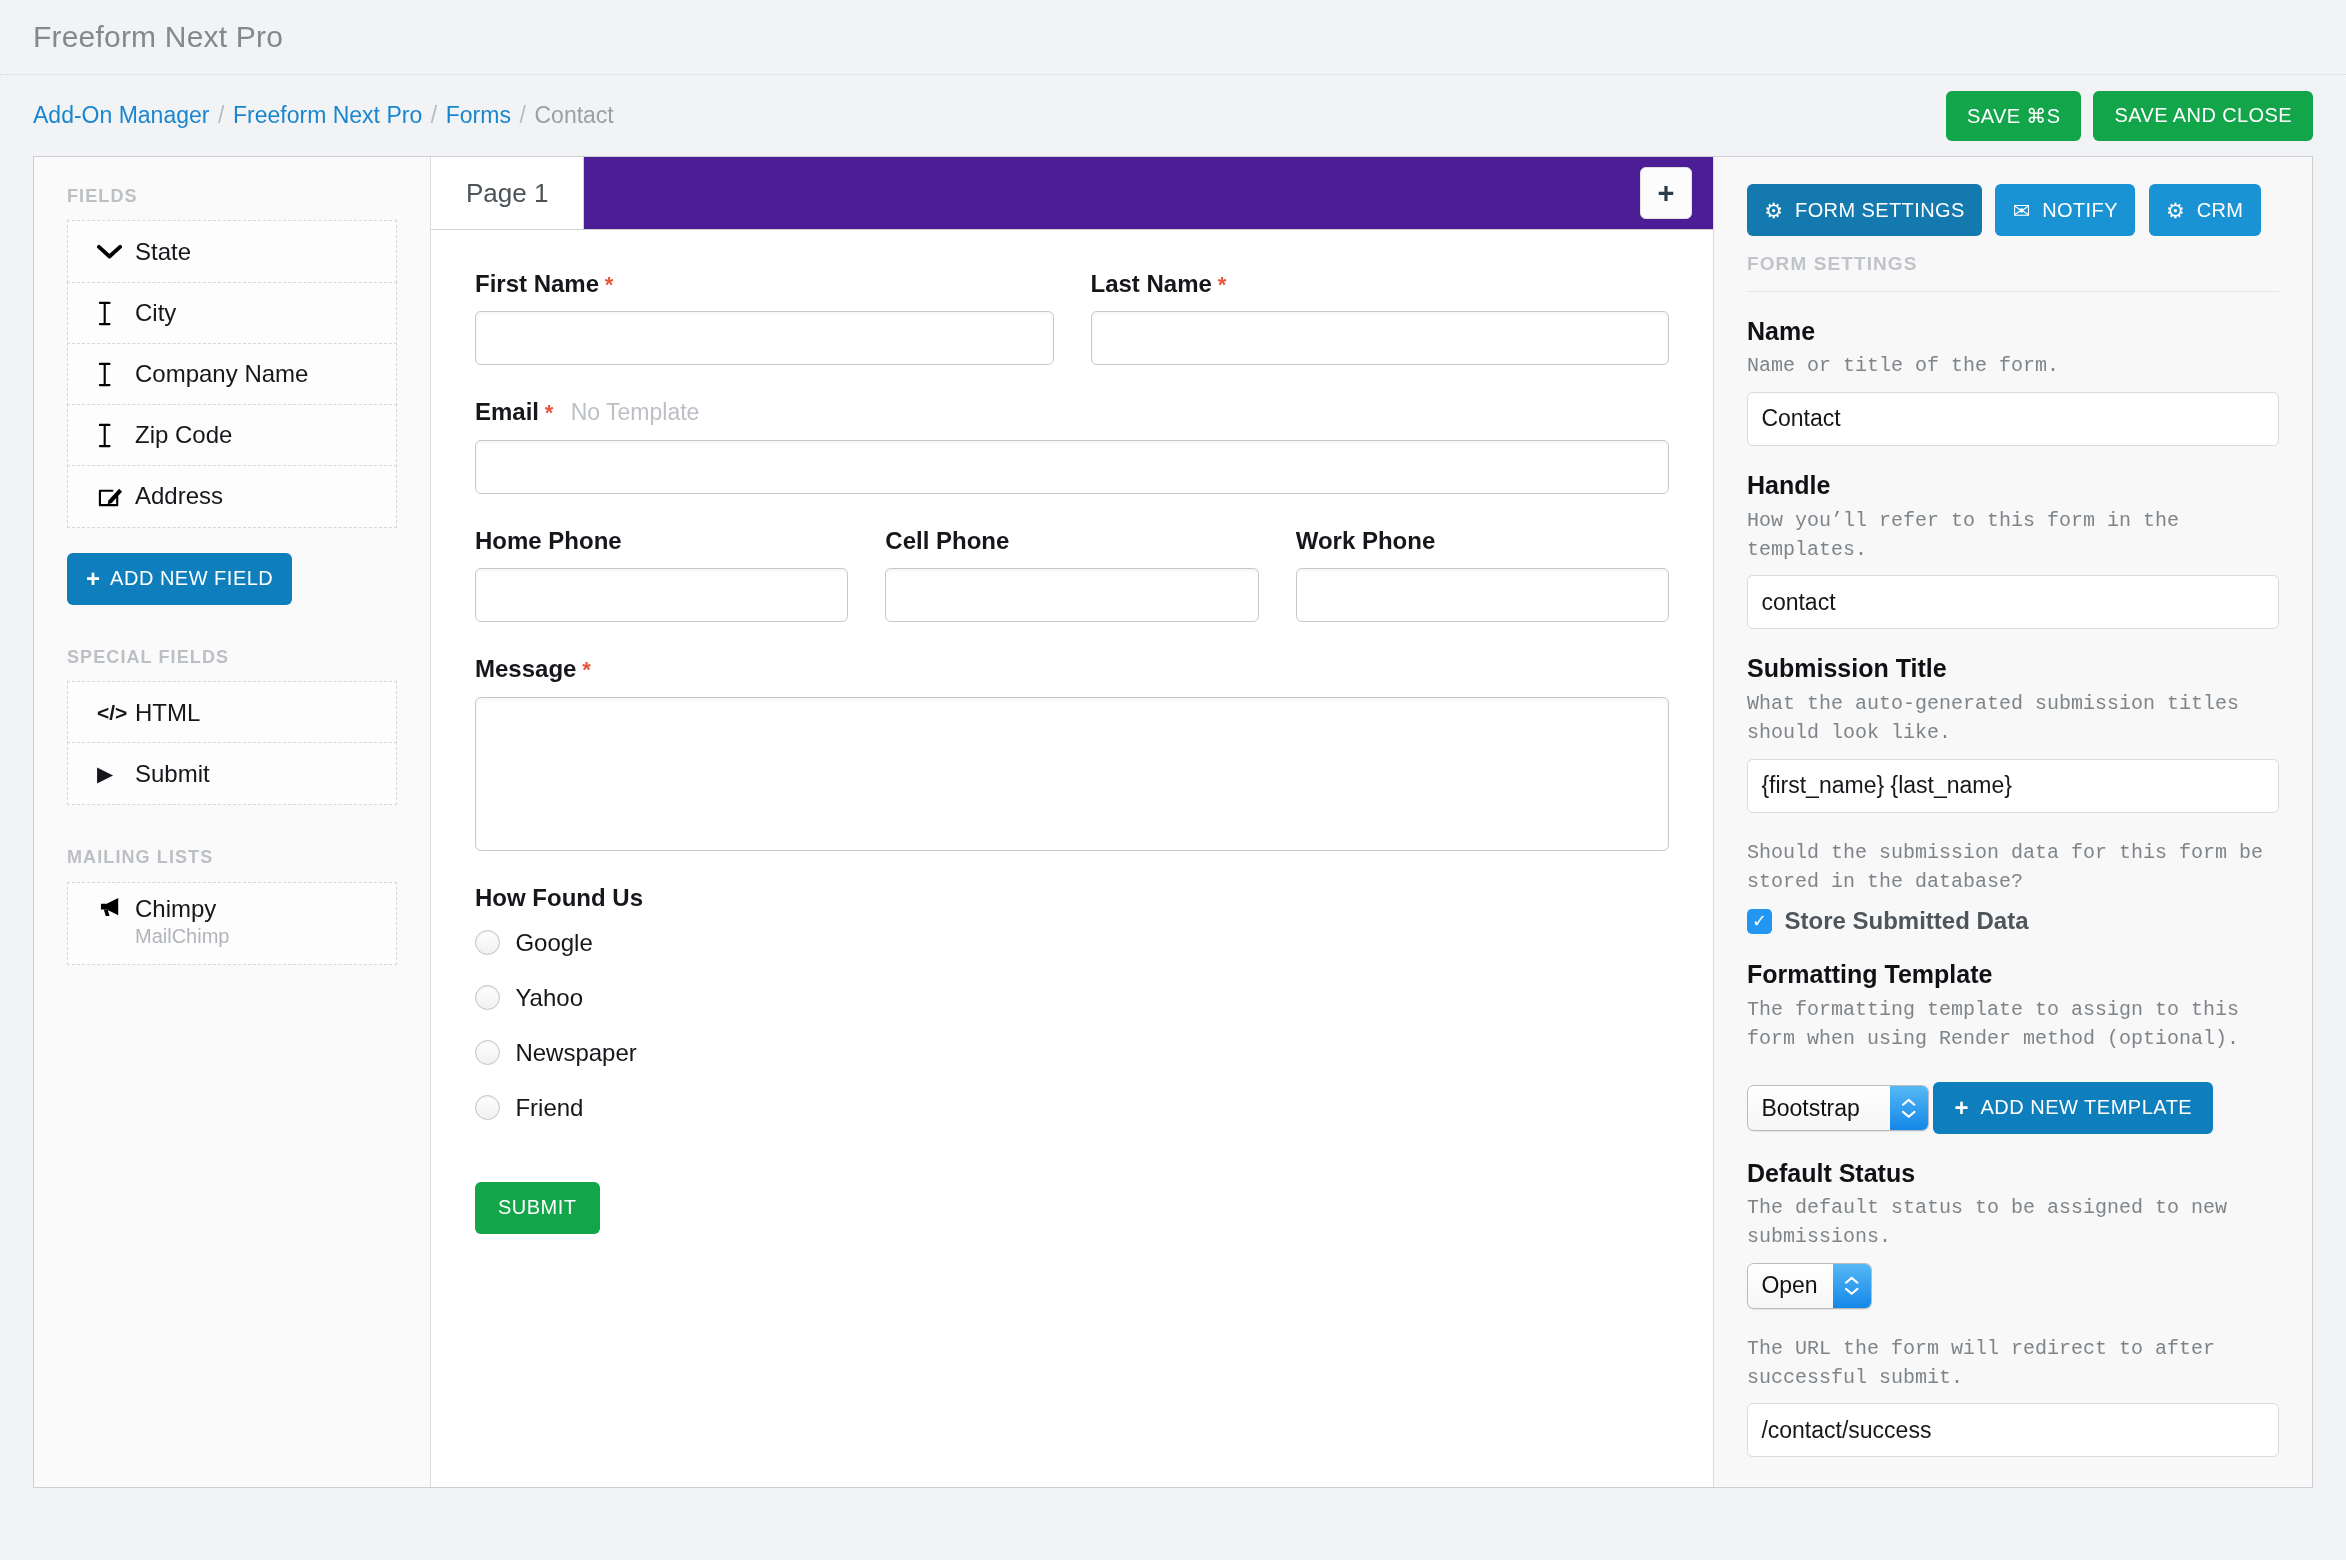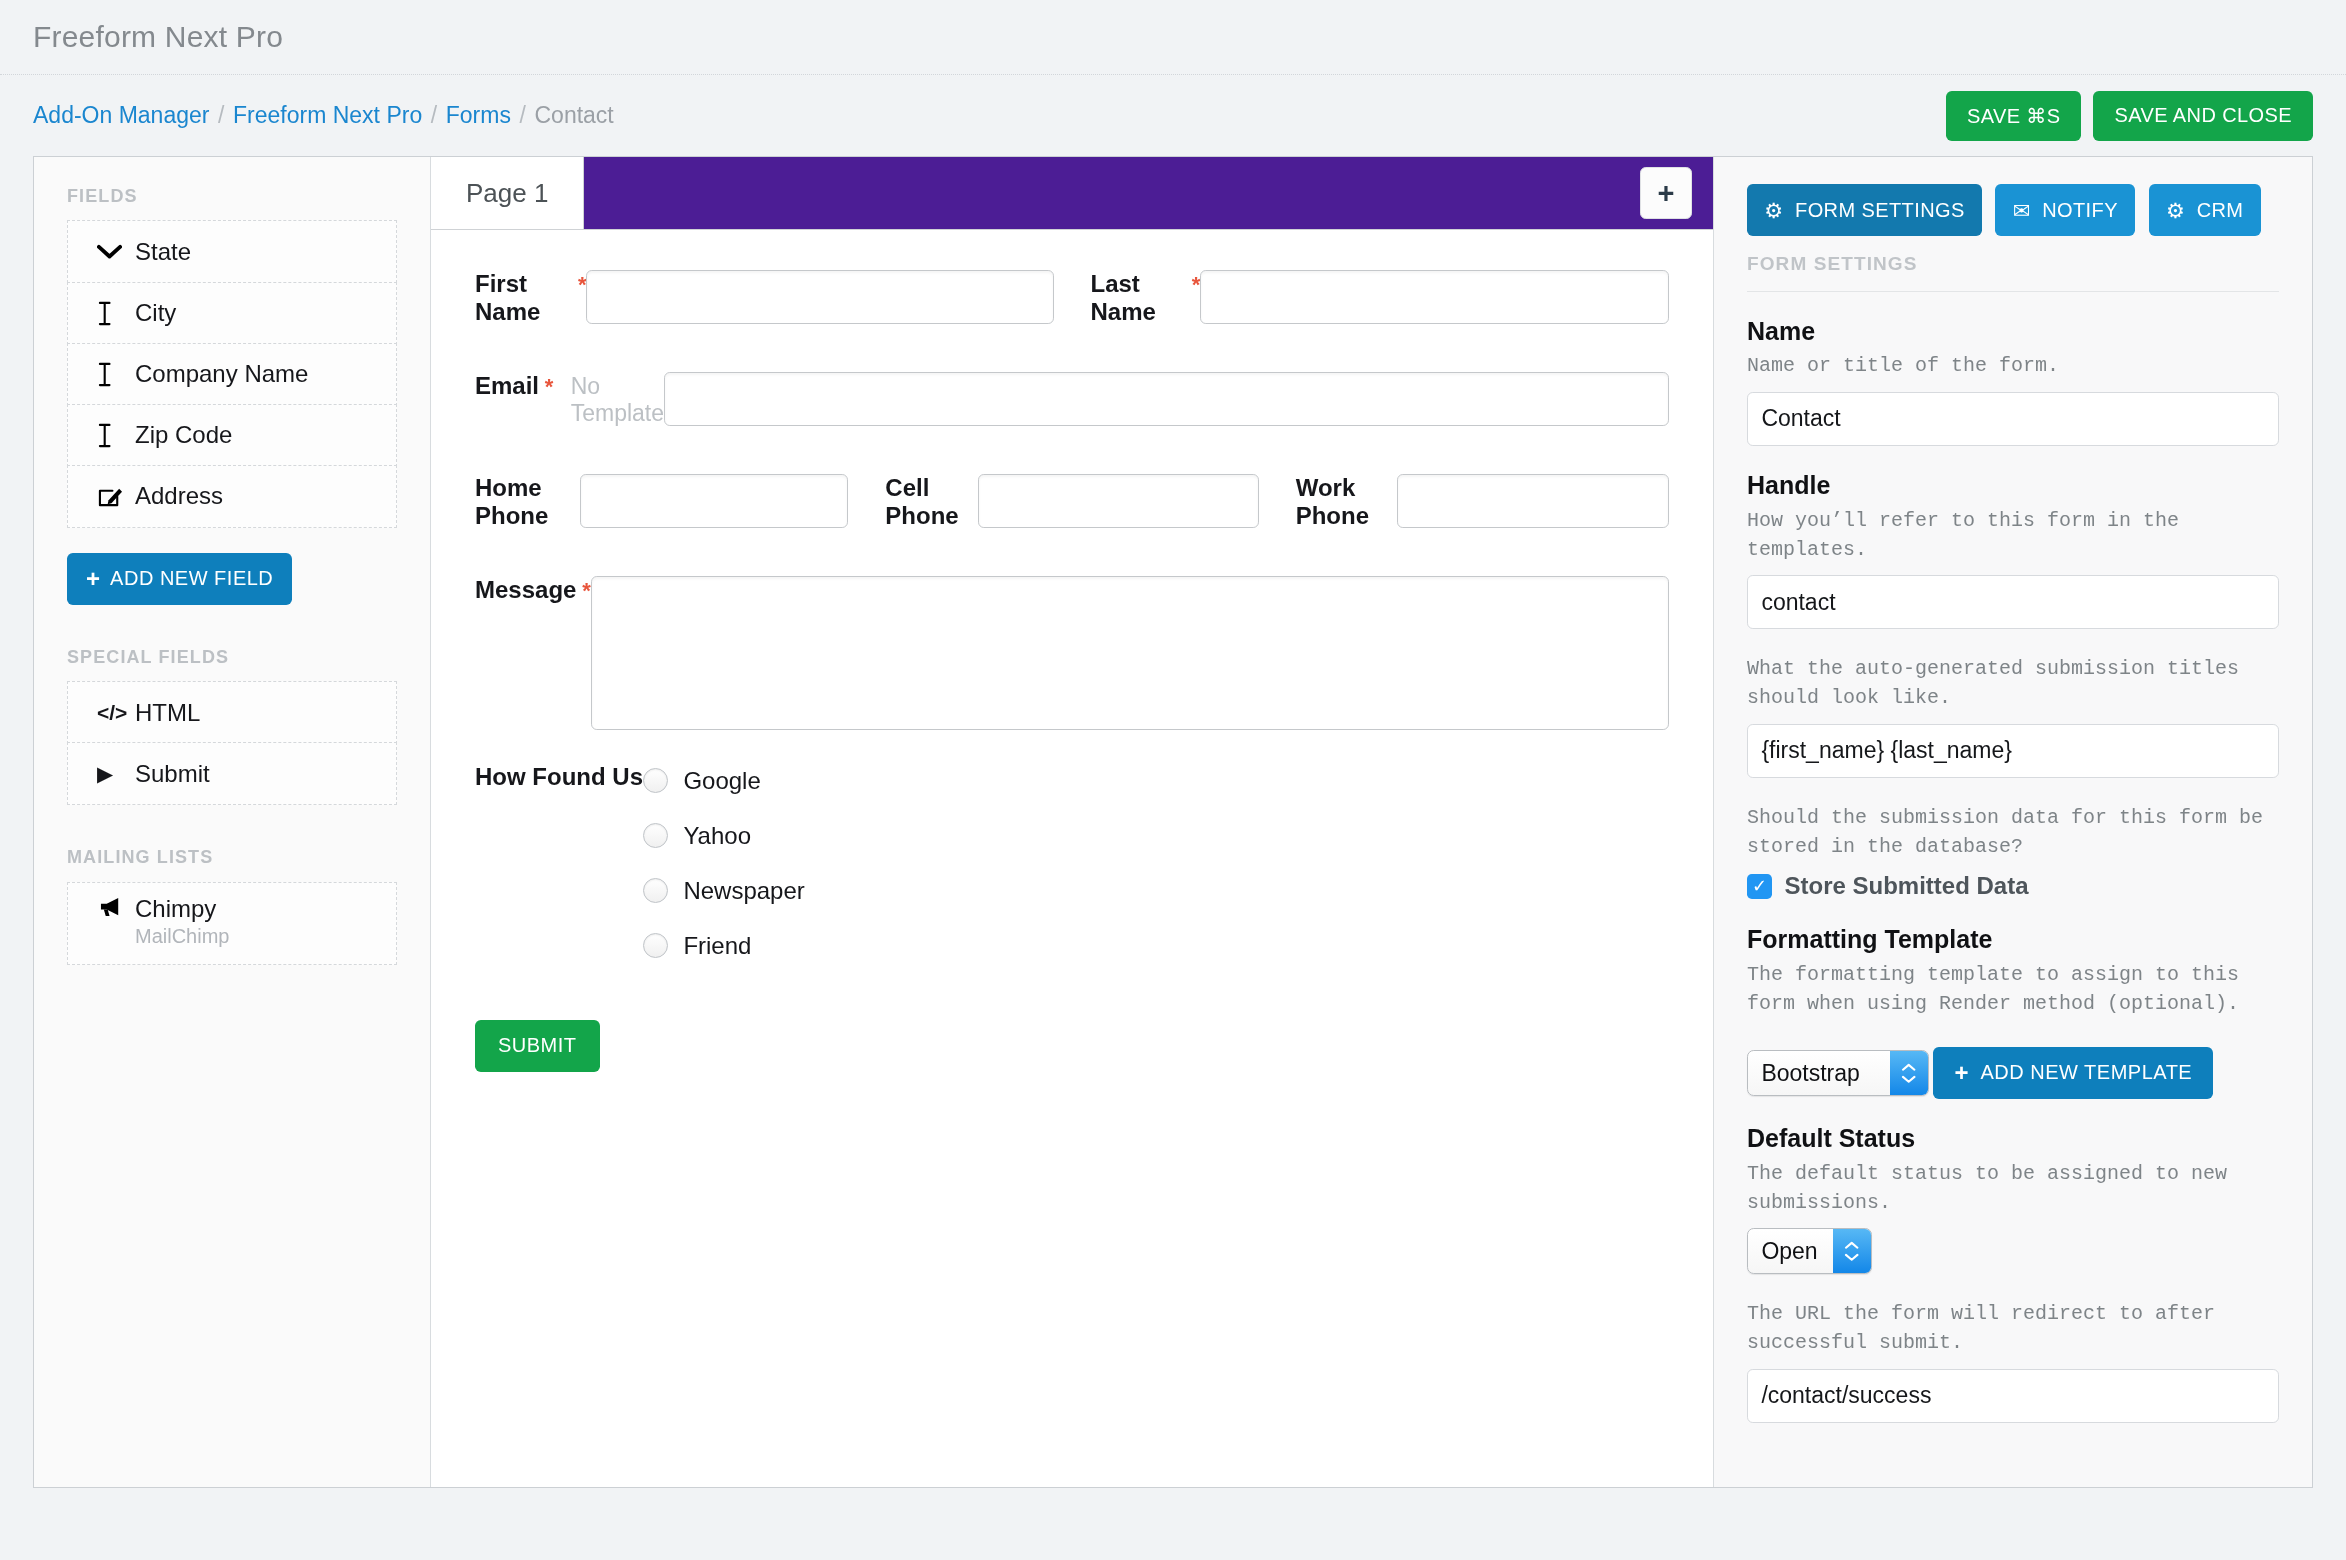--- a/index.html
+++ b/index.html
@@ -164,21 +164,21 @@
     border: 1px solid #dfe1e4;
     border-radius: 5.8px;
     display: flex; align-items: center; justify-content: center;
     font-size: 29px; font-weight: bold; color: #2b3b48;
     cursor: pointer;
   }
 
   .form-area { padding: 40px 44px 0 44px; }
 
   .row { display: flex; gap: 37px; margin-bottom: 33px; }
-  .col { display: flex; flex-direction: row; }
+  .col { display: flex; flex-direction: column; }
   .col-half { flex: 1 1 0; }
   .col-third { flex: 1 1 0; }
   .col-full { flex: 1 1 100%; }
 
   .flabel-main {
     font-size: 24px;
     font-weight: bold;
     color: #16171b;
     margin-bottom: 13.4px;
     display: flex;
@@ -581,20 +581,21 @@
       <input class="s-inp" type="text" value="Contact" style="">
     </div>
 
     <div class="s-group">
       <div class="s-h">Handle</div>
       <div class="s-desc">How you’ll refer to this form in the templates.</div>
       <input class="s-inp" type="text" value="contact" style="">
     </div>
 
     <div class="s-group">
+      <div class="s-h">Submission Title</div>
       <div class="s-desc">What the auto-generated submission titles should look like.</div>
       <input class="s-inp" type="text" value="{first_name} {last_name}" style="">
     </div>
 
     <div class="s-group">
       <div class="s-desc">Should the submission data for this form be stored in the database?</div>
       <div class="cb-row">
         <span class="cb">✓</span>
         <span class="cb-label">Store Submitted Data</span>
       </div>

